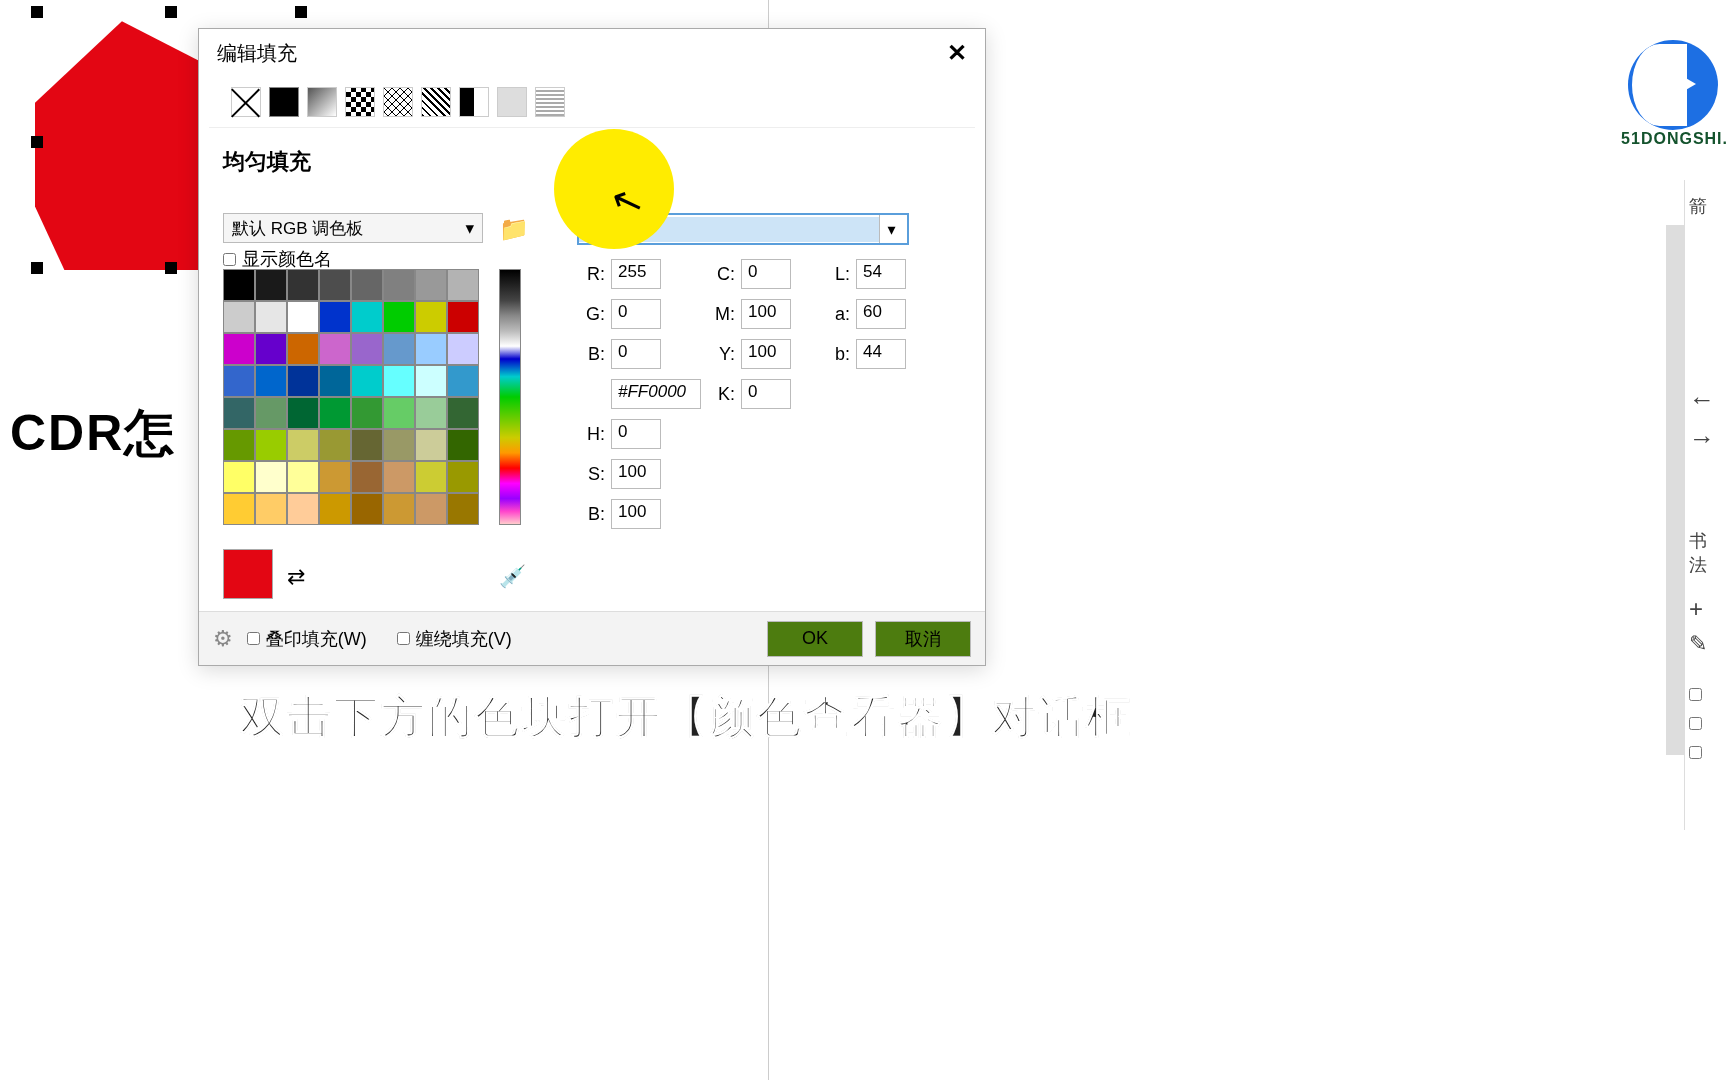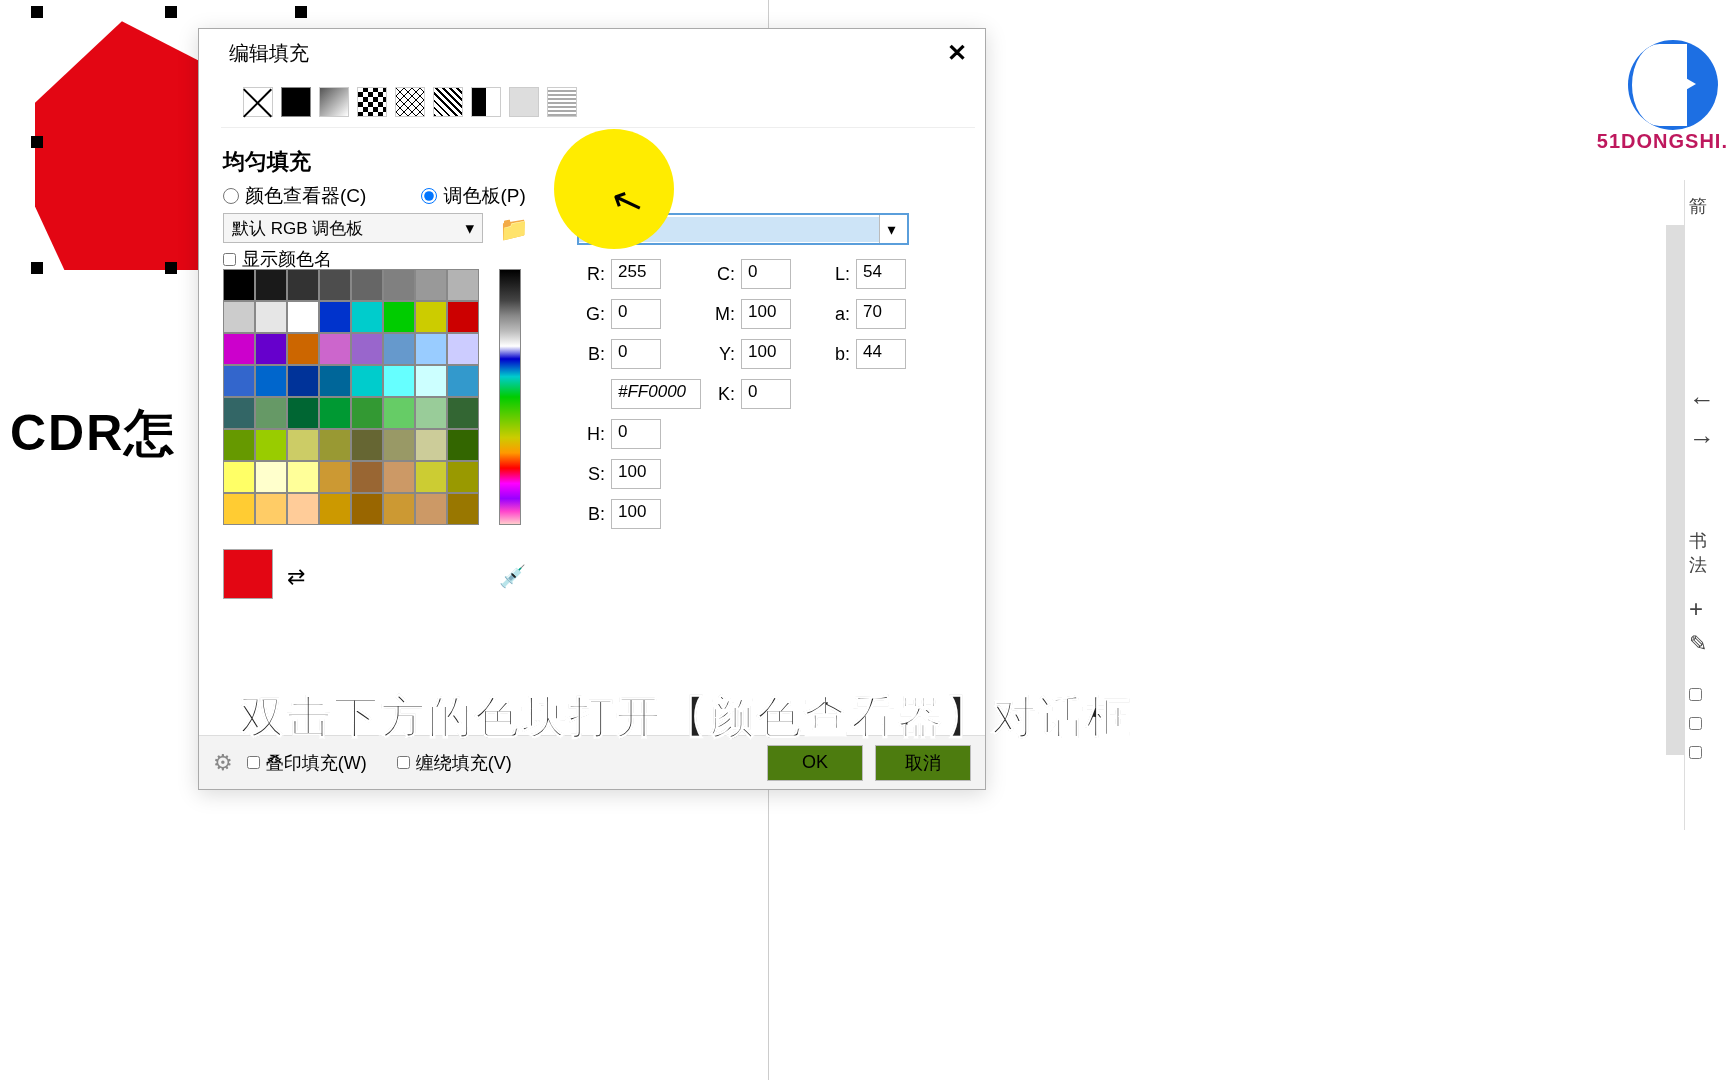--- a/index.html
+++ b/index.html
@@ -11,21 +11,21 @@
 
 
 .polygon-wrap { position: absolute; left: 35px; top: 10px; }
 .polygon { width: 270px; height: 260px; }
 .handle { position: absolute; width: 12px; height: 12px; background: #000; }
 
 
 .bg-text { position: absolute; left: 10px; top: 400px; font-size: 50px; font-weight: 900; letter-spacing: 2px; }
 
 
-.dialog { position: absolute; left: 198px; top: 28px; width: 788px; height: 762px; background: #fff; border: 1px solid #aaa; box-shadow: 0 4px 20px rgba(0,0,0,0.15); padding-left: 12px; }
+.dialog { position: absolute; left: 198px; top: 28px; width: 788px; height: 638px; background: #fff; border: 1px solid #aaa; box-shadow: 0 4px 20px rgba(0,0,0,0.15); }
 .dialog-title { display: flex; justify-content: space-between; align-items: center; padding: 10px 18px; font-size: 20px; }
 .close-x { font-size: 24px; font-weight: bold; cursor: pointer; }
 
 
 .fill-tabs { display: flex; gap: 8px; padding: 10px 22px; border-bottom: 1px solid #eee; margin: 0 10px; }
 .fill-tab { width: 30px; height: 30px; border: 1px solid #ccc; background: #fff; display: flex; align-items: center; justify-content: center; }
 .fill-tab.active { border: 1px solid #888; background: #fff; }
 .ft-none { position: relative; }
 .ft-none::before, .ft-none::after { content: ''; position: absolute; width: 140%; height: 2px; background: #000; top: 50%; left: -20%; }
 .ft-none::before { transform: rotate(45deg); } .ft-none::after { transform: rotate(-45deg); }
@@ -87,21 +87,21 @@
 
 .subtitle { position: absolute; left: 240px; top: 688px; font-size: 44px; font-weight: 900; letter-spacing: 3px; z-index: 20; color: #222; -webkit-text-stroke: 1px #fff; }
 
 
 .logo-wrap { position: absolute; right: 0; top: 40px; display: flex; align-items: center; gap: 8px; }
 .logo-ico { width: 100px; height: 100px; position: relative; }
 .logo-circle { width: 90px; height: 90px; border-radius: 50%; background: #1d6fe3; position: relative; overflow: hidden; }
 .logo-tri { position: absolute; left: 30px; top: 22px; width: 0; height: 0; border-left: 38px solid #fff; border-top: 22px solid transparent; border-bottom: 22px solid transparent; }
 .logo-cut { position: absolute; left: 4px; top: 4px; width: 55px; height: 82px; border-radius: 50% 0 0 50%; background: #fff; }
 .logo-text { font-size: 60px; font-weight: 900; }
-.logo-sub { position: absolute; right: 0; top: 130px; font-size: 20px; font-weight: 700; color: #be185d; letter-spacing: 1px; }
+.logo-sub { position: absolute; right: 0; top: 130px; font-size: 16px; font-weight: 700; color: #14532d; letter-spacing: 1px; }
 
 
 .right-panel { position: absolute; right: 0; top: 180px; width: 44px; height: 650px; border-left: 1px solid #ddd; background: #fff; }
 .rp-item { font-size: 18px; padding: 4px 4px; color: #444; }
 .rp-scroll { position: absolute; right: 44px; top: 225px; width: 18px; height: 530px; background: #ddd; }
 </style>
 </head>
 <body>
 
 <div class="canvas-bg"></div>
@@ -137,30 +137,20 @@
     <div class="fill-tab ft-two"></div>
     <div class="fill-tab ft-tex1"></div>
     <div class="fill-tab ft-tex2"></div>
   </div>
 
   <div class="highlight"></div>
   <div class="cursor-arrow">↖</div>
 
   <div class="section-title">均匀填充</div>
 
-  <div class="radio-row">
-    <label>
-        <input type="radio" style="">
-        <span>颜色查看器(C)</span>
-      </label>
-    <label>
-        <input type="radio" checked="" style="">
-        <span>调色板(P)</span>
-      </label>
-  </div>
 
   <div class="palette-select">
     <span>默认 RGB 调色板</span>
       <span>▾</span>
   </div>
   <span class="folder-ico">📁</span>
 
   <div class="showname-row">
     <input type="checkbox" style="">
     <span>显示颜色名</span>
@@ -281,21 +271,21 @@
           <div class="vbox">0</div>
         </div>
     </div>
     <div class="col3">
       <div class="vrow">
           <span class="vlab">L:</span>
           <div class="vbox">54</div>
         </div>
       <div class="vrow">
           <span class="vlab">a:</span>
-          <div class="vbox">70</div>
+          <div class="vbox">60</div>
         </div>
       <div class="vrow">
           <span class="vlab">b:</span>
           <div class="vbox">44</div>
         </div>
     </div>
     <div class="colH">
       <div class="vrow">
           <span class="vlab">H:</span>
           <div class="vbox">0</div>

